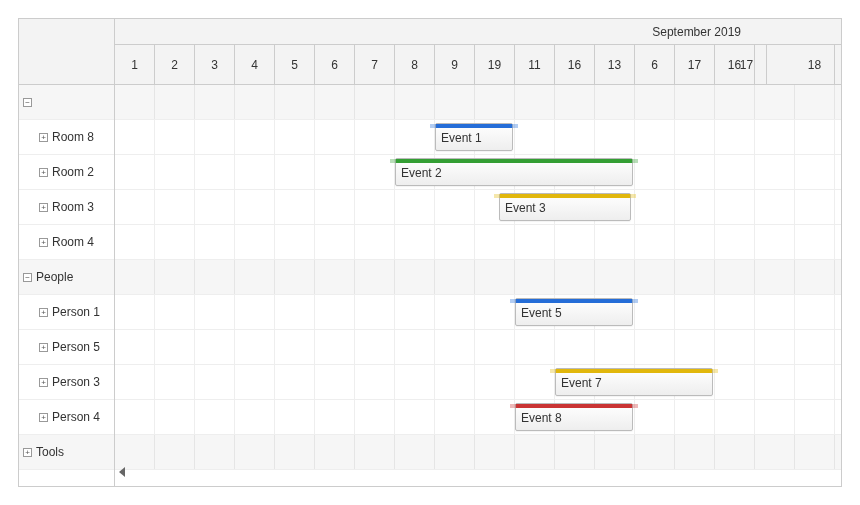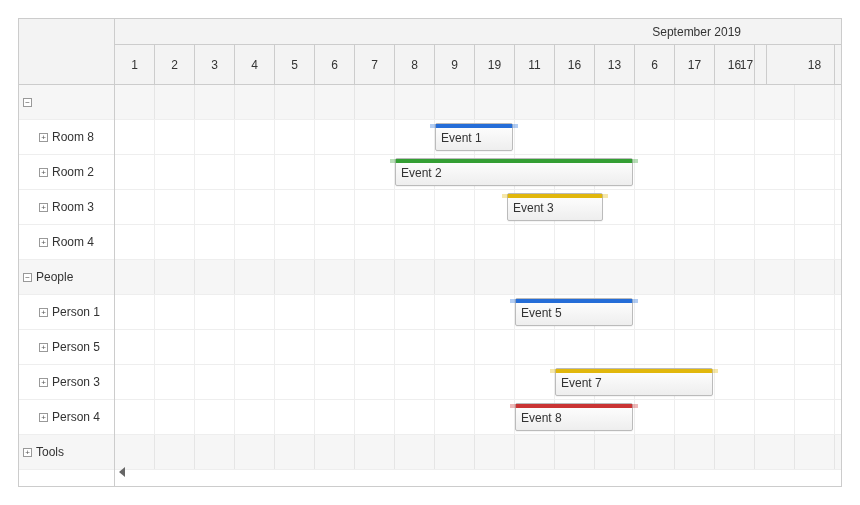--- a/index.html
+++ b/index.html
@@ -321,21 +321,21 @@
             <div class="col-line" style="left: 320px;"></div>
             <div class="col-line" style="left: 360px;"></div>
             <div class="col-line" style="left: 400px;"></div>
             <div class="col-line" style="left: 440px;"></div>
             <div class="col-line" style="left: 480px;"></div>
             <div class="col-line" style="left: 520px;"></div>
             <div class="col-line" style="left: 560px;"></div>
             <div class="col-line" style="left: 600px;"></div>
             <div class="col-line" style="left: 640px;"></div>
             <div class="col-line" style="left: 680px;"></div>
-            <div class="event" style="left: 392px; width: 96px;"><div class="bar c-yellow"></div><span>Event 3</span></div>
+            <div class="event" style="left: 384px; width: 132px;"><div class="bar c-yellow"></div><span>Event 3</span></div>
           </div>
           <div class="body-row">
             <div class="col-line" style="left: 0px;"></div>
             <div class="col-line" style="left: 40px;"></div>
             <div class="col-line" style="left: 80px;"></div>
             <div class="col-line" style="left: 120px;"></div>
             <div class="col-line" style="left: 160px;"></div>
             <div class="col-line" style="left: 200px;"></div>
             <div class="col-line" style="left: 240px;"></div>
             <div class="col-line" style="left: 280px;"></div>

